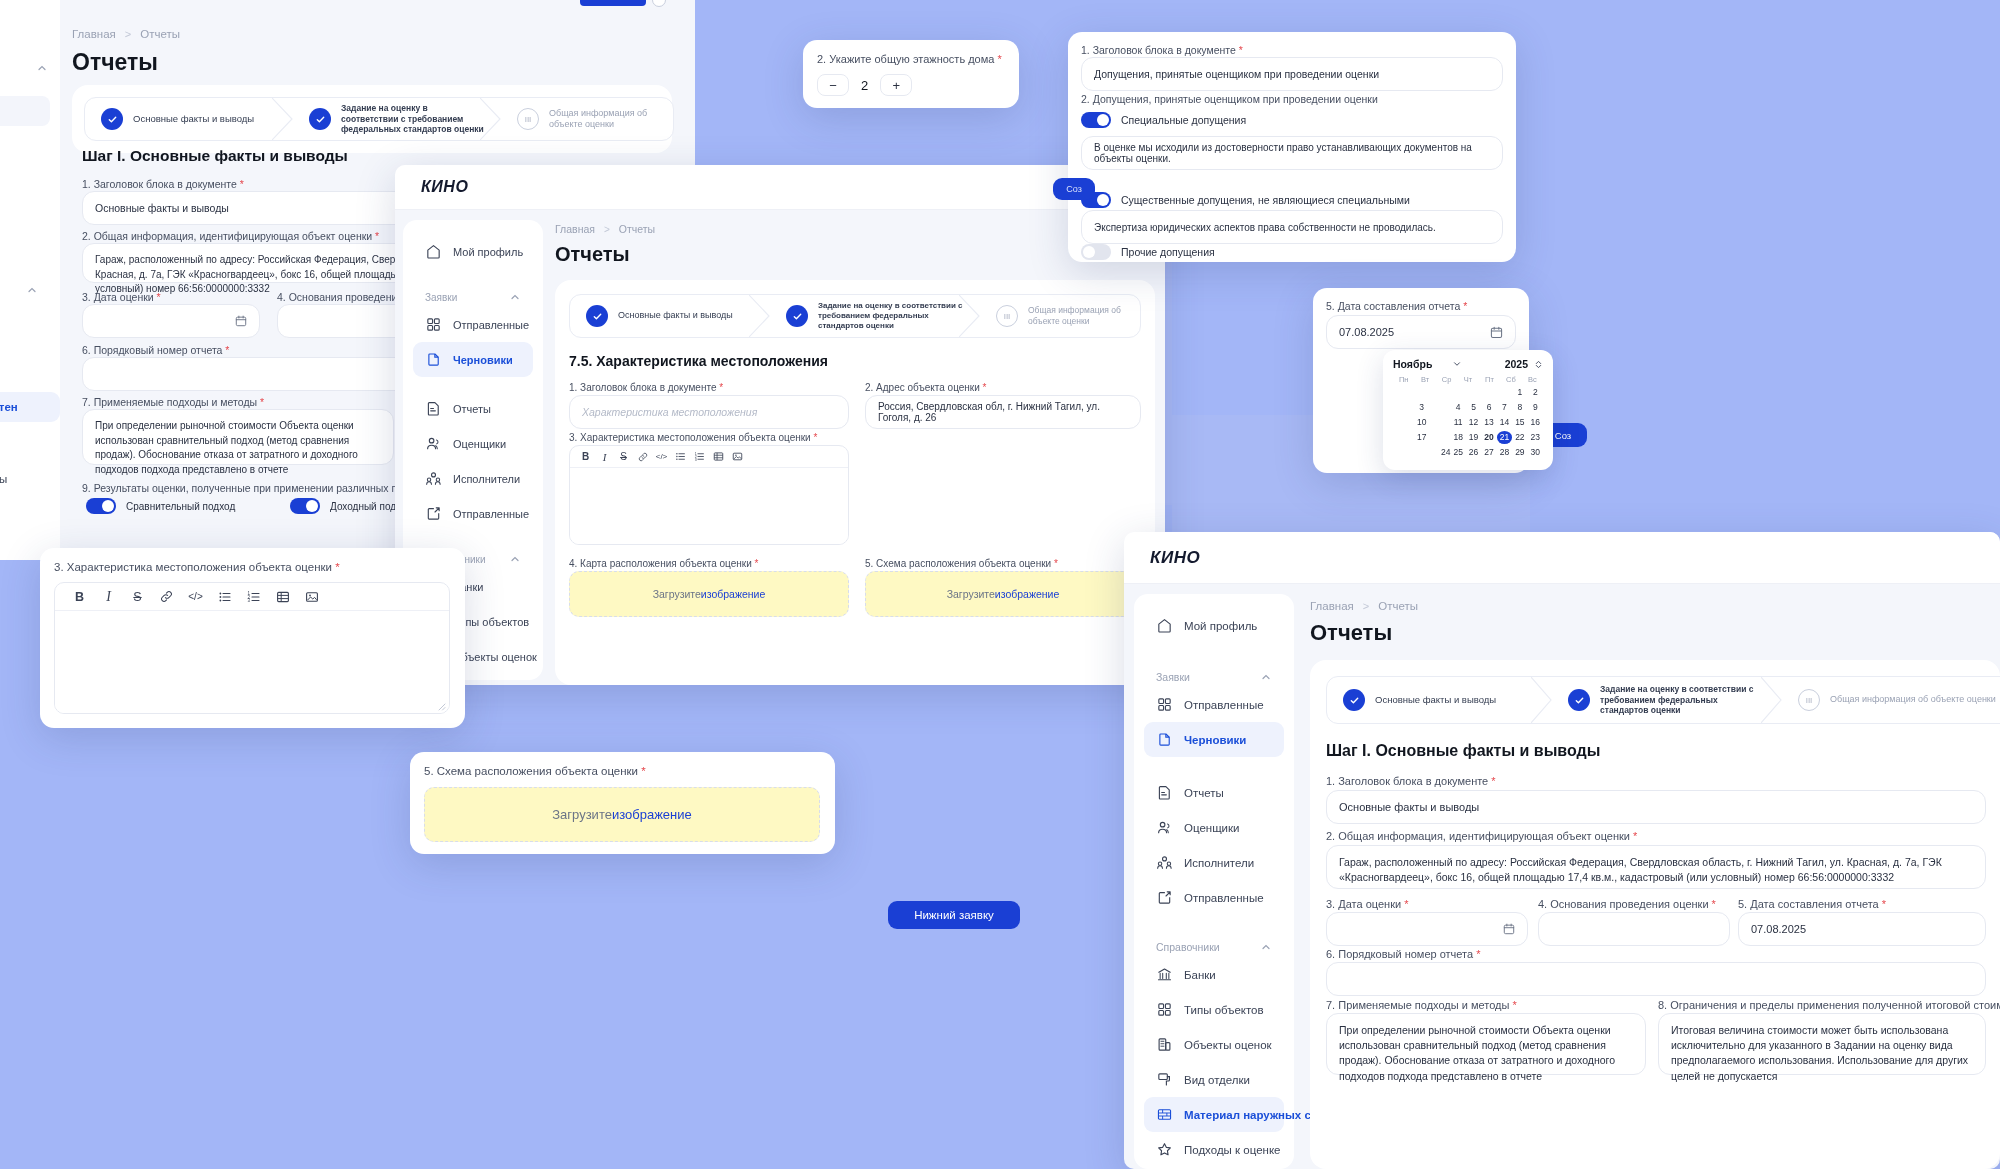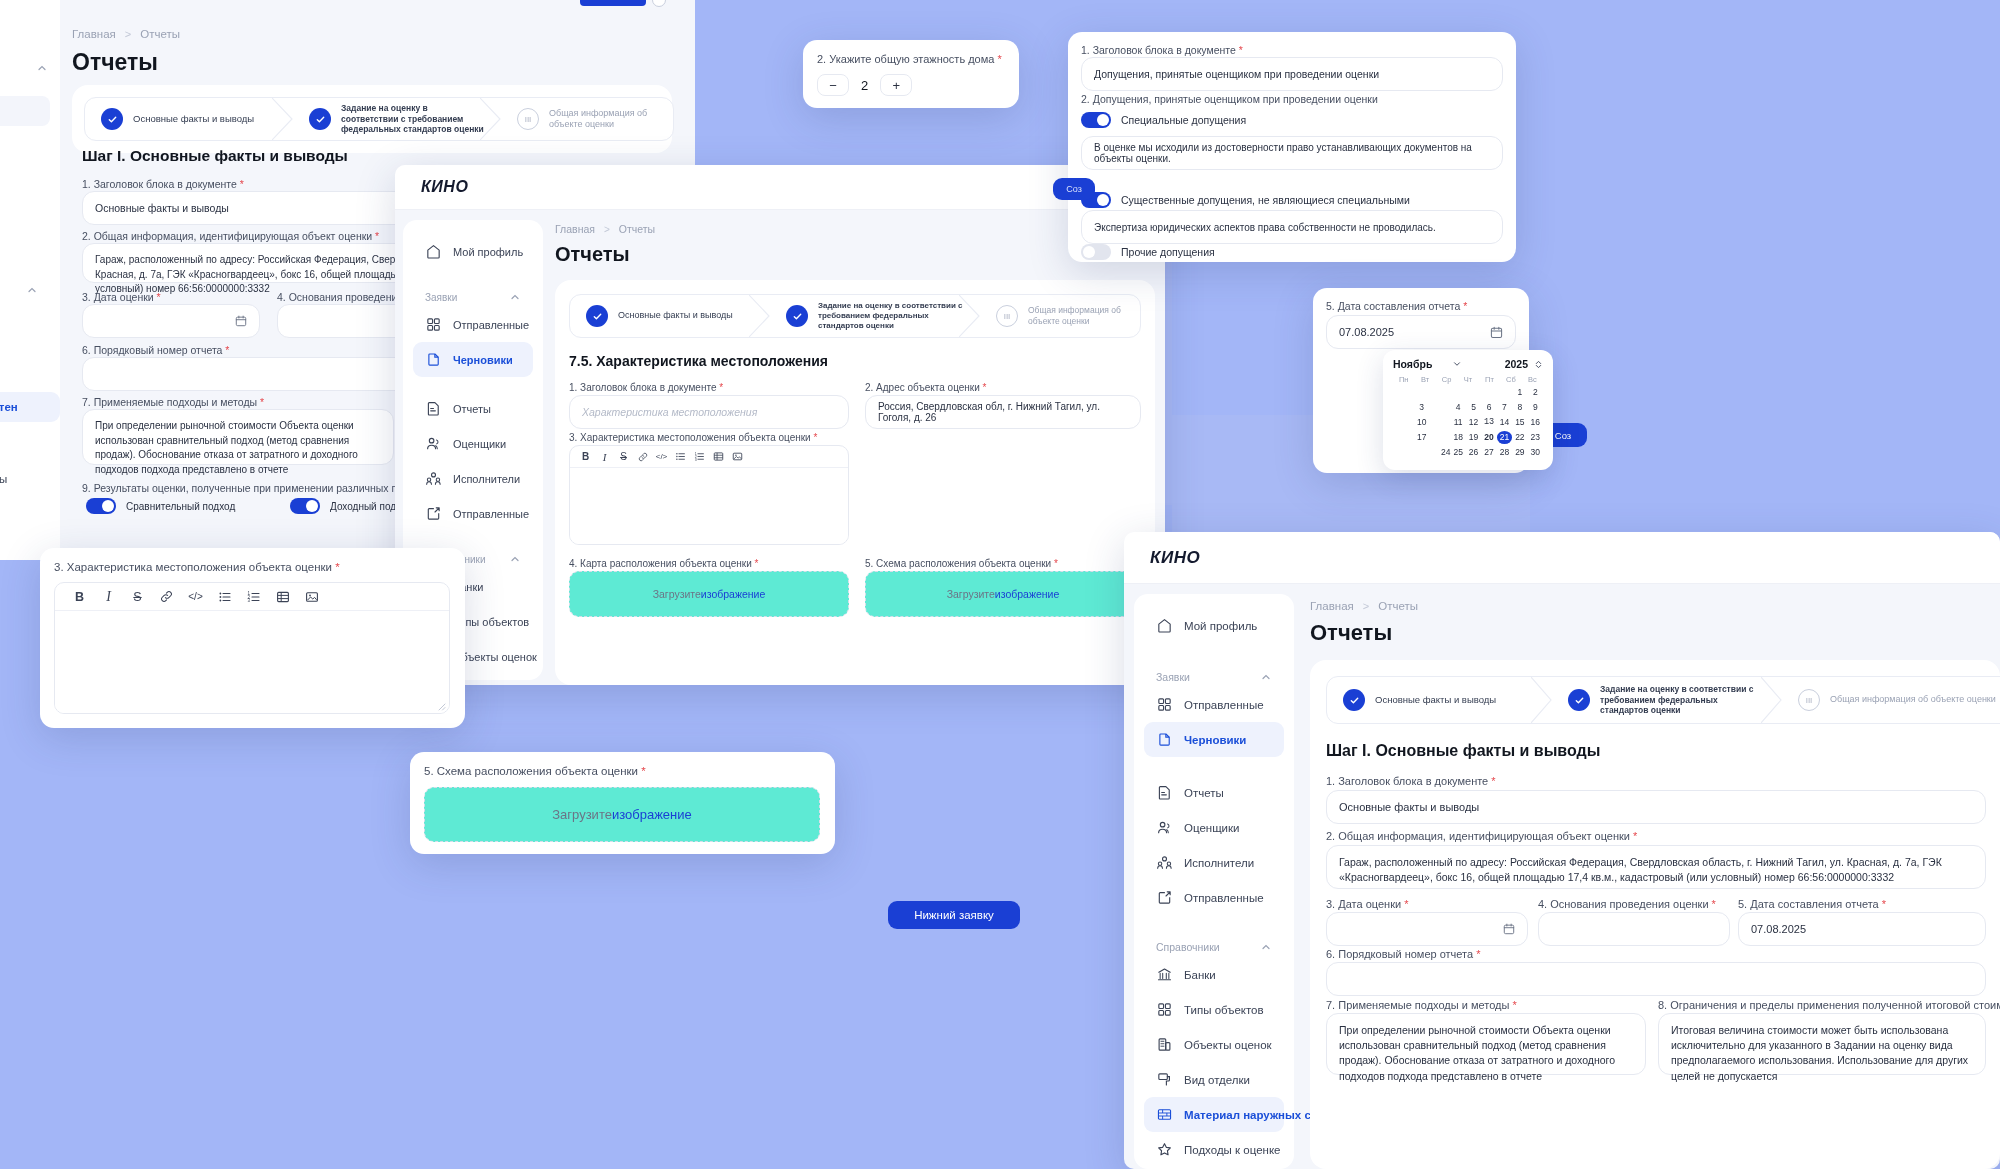--- a/index.html
+++ b/index.html
@@ -122,21 +122,21 @@
   .editor { border: 1px solid #e6e9f1; border-radius: 10px; overflow: hidden; background: #fff; }
   .etoolbar { display: flex; align-items: center; gap: 0; border-bottom: 1px solid #eef0f6; padding: 0 6px; }
   .etb { display:flex; align-items:center; justify-content:center; color: #3b4356; }
   .etb svg { display: block; }
   .ebody { background: #fff; }
 
   
   .upload {
     border: 1px dashed #d8ddea; border-radius: 10px;
     display: flex; align-items: center; justify-content: center;
-    color: #6b7486; background: #5eead4;
+    color: #6b7486; background: #fef9c3;
   }
   .upload b { color: #1a3fd4; font-weight: 400; }
 
   
   .numctl { display: flex; align-items: center; gap: 12px; }
   .numbtn {
     border: 1px solid #e6e9f1; border-radius: 8px; background: #fff;
     display: flex; align-items: center; justify-content: center; color: #2a3142;
   }
   .numval { color: #11161f; }
@@ -654,21 +654,21 @@
           <span class="d" style="line-height: 13px; height: 13px;">3</span>
           <span class="d" style="line-height: 13px; height: 13px;">4</span>
           <span class="d" style="line-height: 13px; height: 13px;">5</span>
           <span class="d" style="line-height: 13px; height: 13px;">6</span>
           <span class="d" style="line-height: 13px; height: 13px;">7</span>
           <span class="d" style="line-height: 13px; height: 13px;">8</span>
           <span class="d" style="line-height: 13px; height: 13px;">9</span>
           <span class="d" style="line-height: 13px; height: 13px;">10</span>
           <span class="d" style="line-height: 13px; height: 13px;">11</span>
           <span class="d" style="line-height: 13px; height: 13px;">12</span>
-          <span class="d" style="line-height: 13px; height: 13px; font-family: Liberation Mono, monospace;">13</span>
+          <span class="d" style="line-height: 13px; height: 13px;">13</span>
           <span class="d" style="line-height: 13px; height: 13px;">14</span>
           <span class="d" style="line-height: 13px; height: 13px;">15</span>
           <span class="d" style="line-height: 13px; height: 13px;">16</span>
           <span class="d" style="line-height: 13px; height: 13px;">17</span>
           <span class="d" style="line-height: 13px; height: 13px;">18</span>
           <span class="d" style="line-height: 13px; height: 13px;">19</span>
           <span class="d" style="line-height: 13px; height: 13px; font-weight: bold;">20</span>
           <span class="d sel" style="line-height: 13px; height: 13px;">21</span>
           <span class="d" style="line-height: 13px; height: 13px;">22</span>
           <span class="d" style="line-height: 13px; height: 13px;">23</span>

